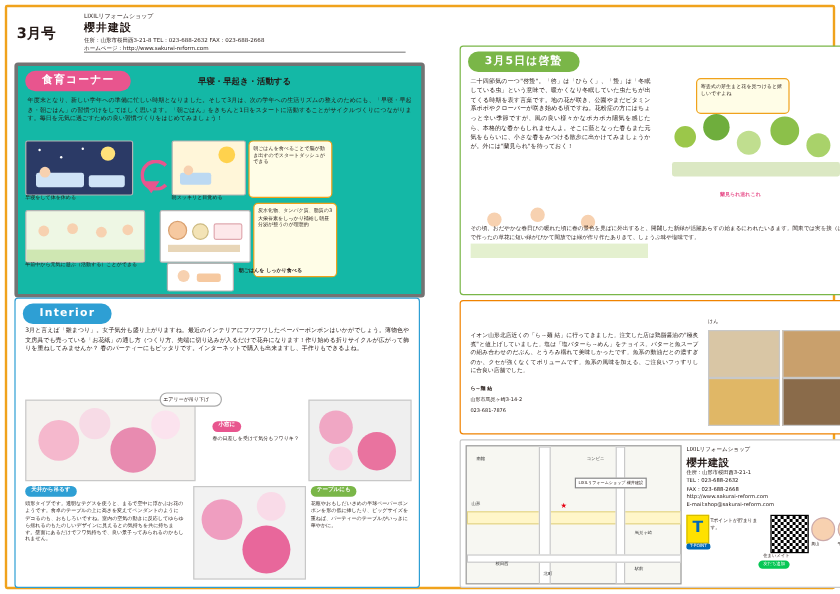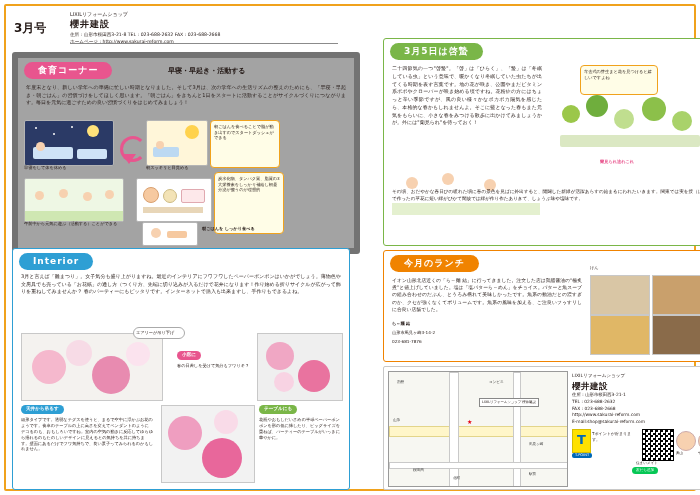--- a/index.html
+++ b/index.html
@@ -28,21 +28,21 @@
   .title-pill{
     display:inline-block;background:#e8558e;color:#fff;font-weight:bold;
     font-size:9px;padding:2px 14px;border-radius:9px;letter-spacing:1px;
   }
   .title-pill.green{background:#7ab648;}
   .title-pill.orange{background:#f08300;}
   .title-pill.blue{background:#2e9fd4;}
 
   
   .left-col{position:absolute;left:4px;top:44px;width:336px;height:436px;}
-  .shokuiku{position:absolute;left:0;top:0;width:336px;height:190px;border:6px solid #737373;border-radius:3px;background:#a3a3a3;}
+  .shokuiku{position:absolute;left:0;top:0;width:336px;height:190px;border:3px solid #737373;border-radius:3px;background:#14b8a6;}
   .shokuiku .bar{position:absolute;left:6px;top:4px;}
   .shokuiku .subhead{position:absolute;left:150px;top:8px;font-size:7px;font-weight:bold;color:#231815;}
   .shokuiku .body{position:absolute;left:8px;top:26px;width:320px;font-size:5px;line-height:1.5;text-align:justify;}
 
   .illus-area{position:absolute;left:6px;top:62px;width:324px;height:124px;}
   .ibox{position:absolute;border:1px solid #b4b4b4;border-radius:2px;background:#fdfdfd;overflow:hidden;}
   .cloudnote{position:absolute;background:#fffde7;border:1px solid #f0a21c;border-radius:4px;font-size:4.2px;padding:3px;line-height:1.35;color:#231815;}
 
   .interior{position:absolute;left:0;top:196px;width:336px;height:240px;border:1px solid #2e9fd4;border-radius:3px;background:#fff;}
   .interior .bar{position:absolute;left:6px;top:4px;}
@@ -232,21 +232,20 @@
           <div class="circ" style="left:14px;top:10px;width:12px;height:12px;background:#f7d1b0;"></div>
           <div class="circ" style="left:50px;top:6px;width:12px;height:12px;background:#f7d1b0;"></div>
           <div class="circ" style="left:92px;top:12px;width:12px;height:12px;background:#f7d1b0;"></div>
           <div class="rect" style="left:0;top:36px;width:148px;height:12px;background:#e4f0cf;"></div>
         </div>
 
         <div class="body2">その頃、おだやかな春日びの暖れた頃に春の景色を見ばに外出すると、開闢した新緑が活躍あらすの始まるにわれたいきます。関東では実を接（は）ずで作ったの草花に短い緑がびかて閑放では緑が作り作たありきて、しょうぶ味や塩味です。</div>
       </div>
 
       <div class="lunch">
-        <div class="bar"><span class="title-pill orange">今月のランチ</span></div>
         <div class="body">イオン山形北店近くの「ら～麺 結」に行ってきました。注文した店は鶏脂醤油の"極炙煮"と値上げしていました。塩は「塩バターら～めん」をチョイス。バターと魚スープの組み合わせのだぶん、とうろみ構れて美味しかったです。魚系の動油だとの濃すぎのか、クセが強くなくてボリュームです。魚系の風味を加える、ご注良いフゥすリしに合良い店舗でした。</div>
 
         <div class="photo" style="left:206px;top:24px;width:58px;height:38px;background:#d9c6a5;"></div>
         <div class="photo" style="left:268px;top:24px;width:58px;height:38px;background:#c9a06c;"></div>
         <div class="photo" style="left:206px;top:64px;width:58px;height:38px;background:#e0b766;"></div>
         <div class="photo" style="left:268px;top:64px;width:58px;height:38px;background:#8a6b4a;"></div>
 
         <div class="smalltxt" style="left:206px;top:14px;">けん</div>
 
         <div class="smalltxt" style="left:8px;top:70px;font-weight:bold;">ら～麺 結</div>

